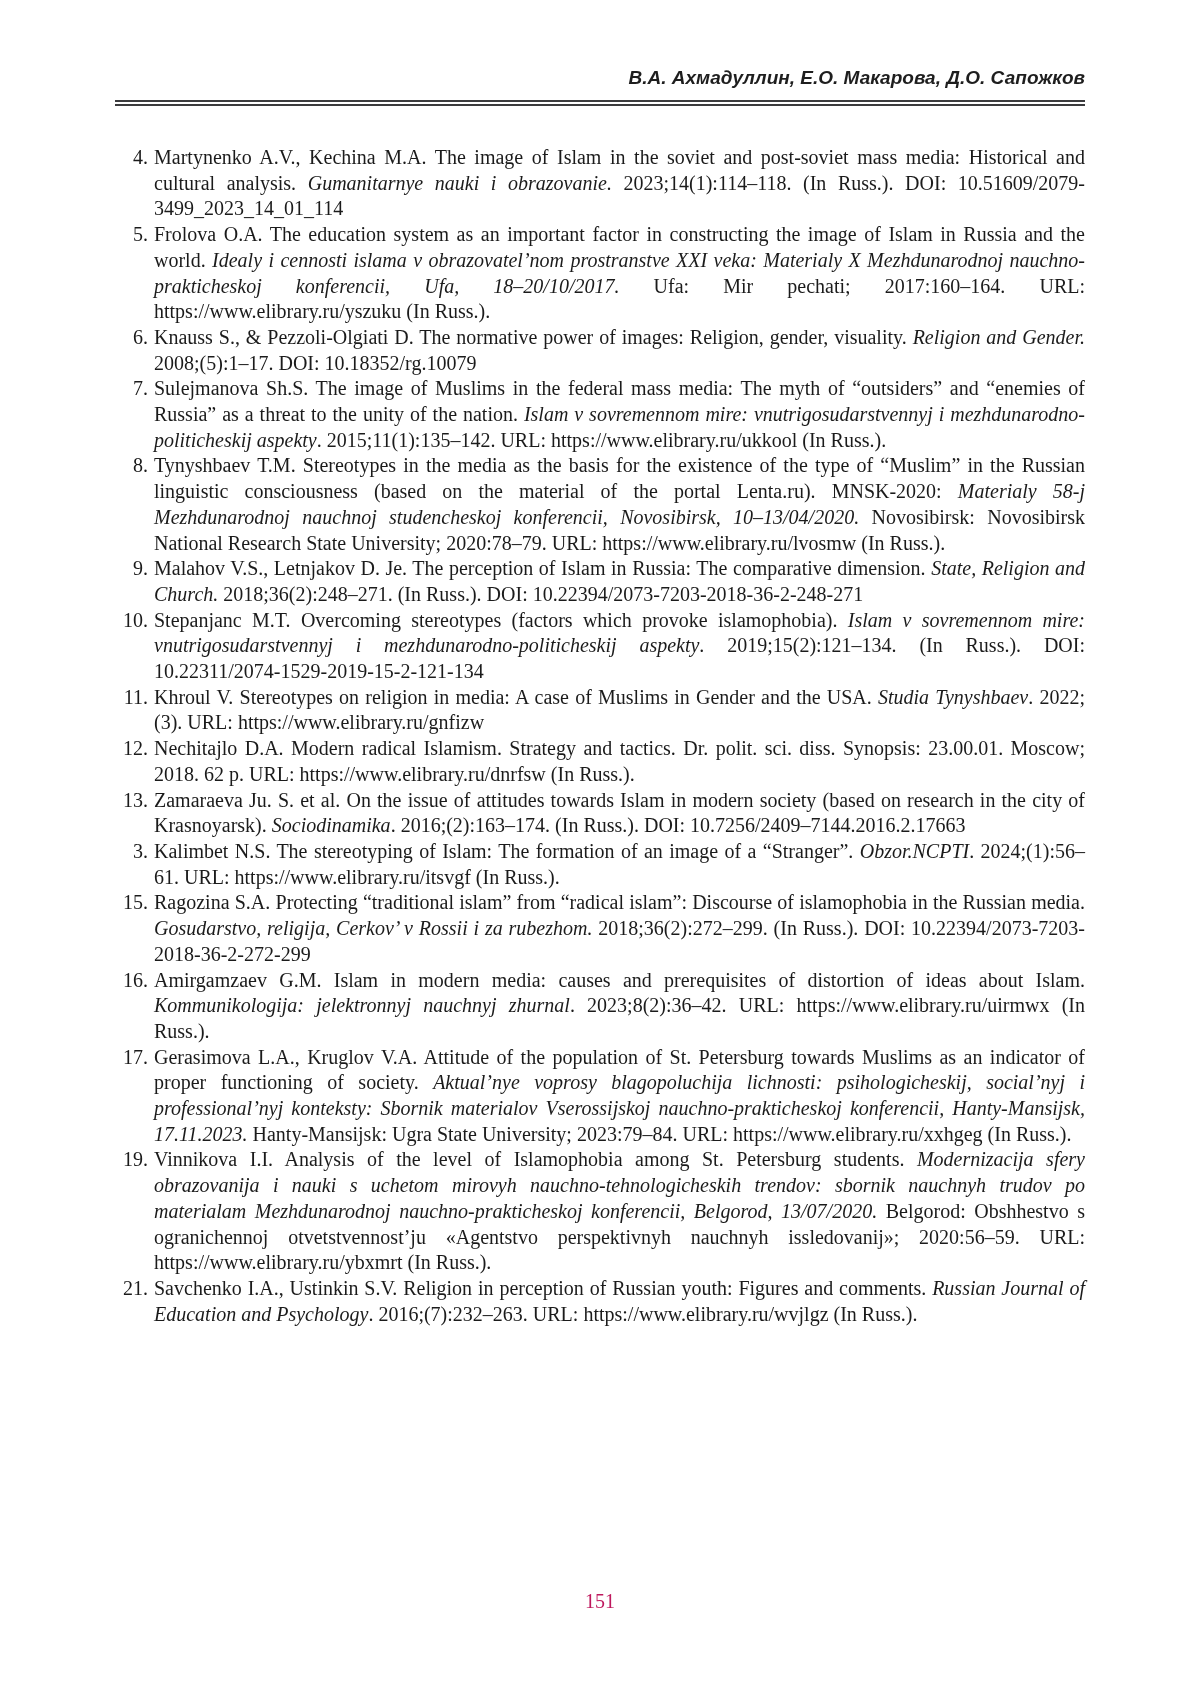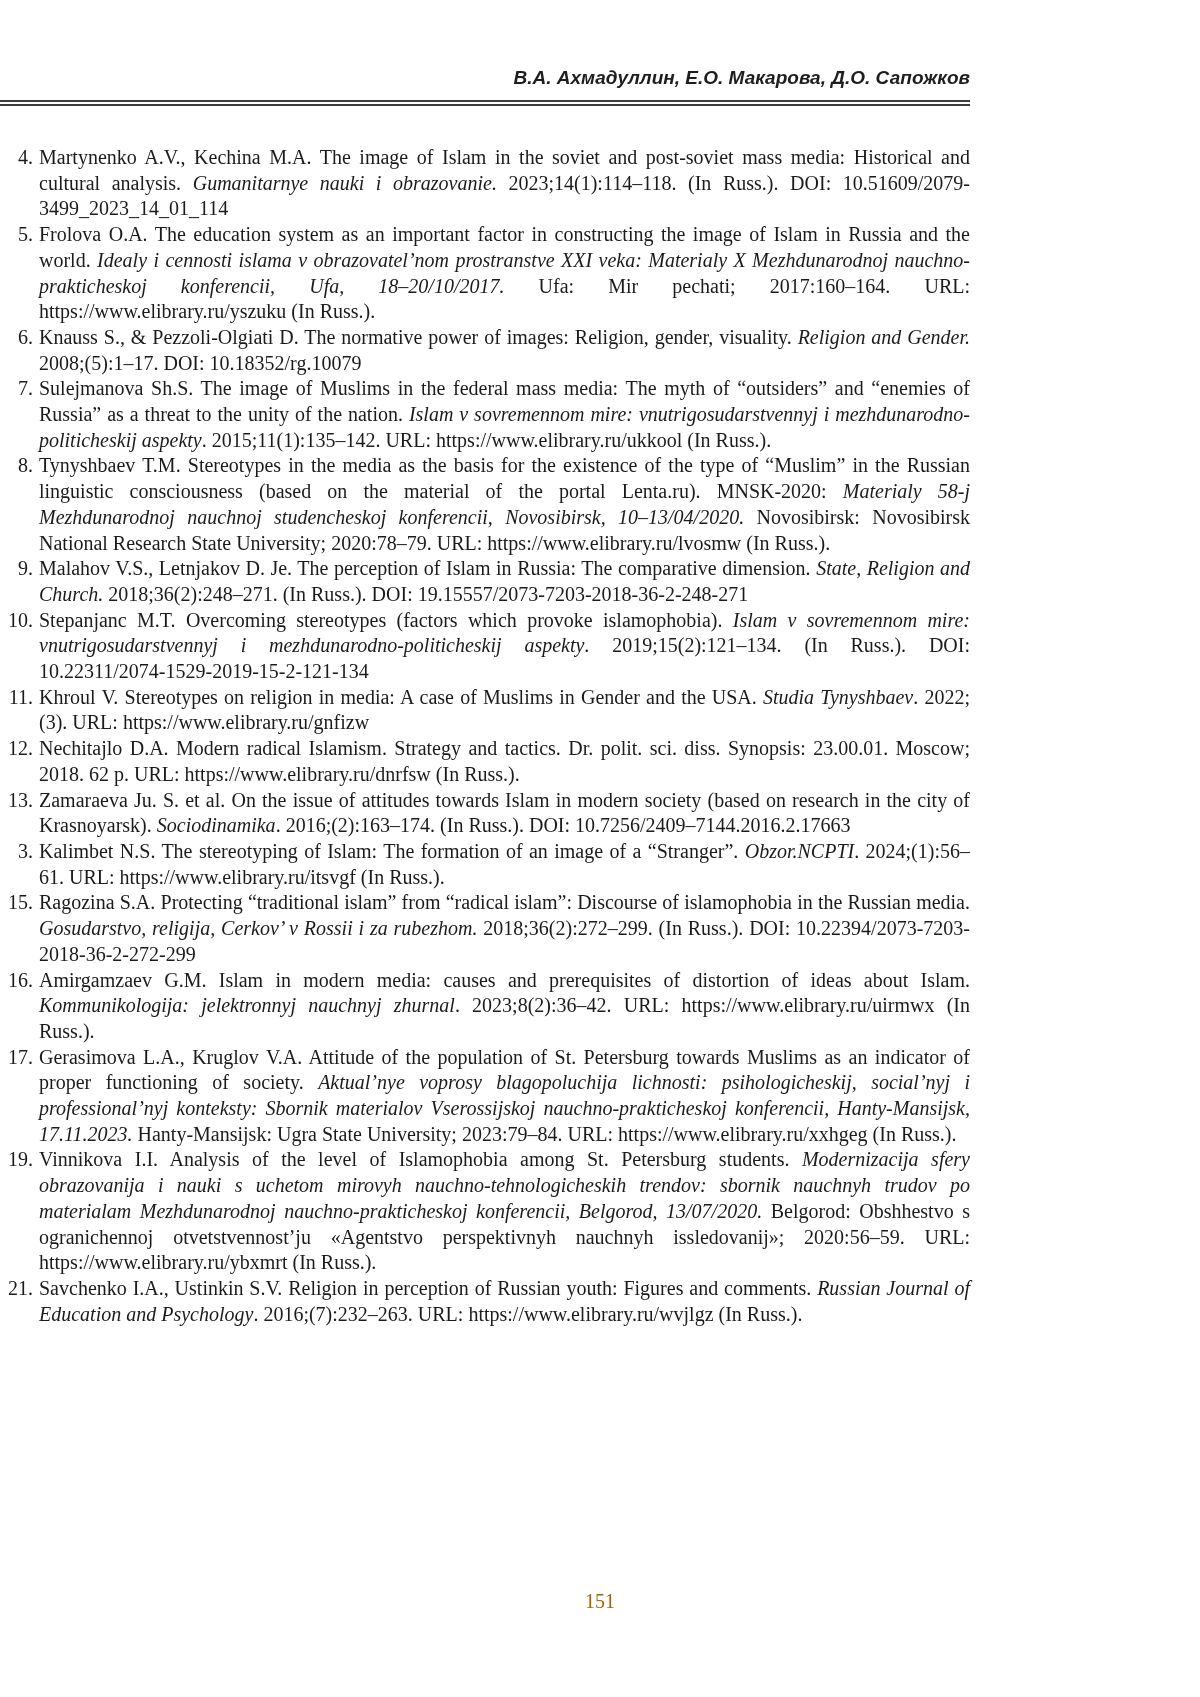--- a/index.html
+++ b/index.html
@@ -9,20 +9,21 @@
   }
   body {
     width: 1200px;
     height: 1697px;
     position: relative;
     overflow: hidden;
     font-family: "Liberation Serif", serif;
     color: #1b1b1b;
   }
   .content {
+    margin-left: 115px;
     width: 970px;
   }
   .running-head {
     padding-top: 66px;
     text-align: right;
     font-family: "Liberation Sans", sans-serif;
     font-style: italic;
     font-weight: 600;
     font-size: 19px;
     line-height: 23px;
@@ -60,21 +61,21 @@
     font-style: italic;
     font-family: Liberation Serif, serif;
   }
   .footer {
     position: absolute;
     left: 0;
     top: 1590px;
     width: 1200px;
     text-align: center;
     font-size: 20px;
-    color: #a16207;
+    color: #be185d;
   }
 </style>
 </head>
 <body style="color: rgb(27, 27, 27); background: rgb(255, 255, 255);">
 
 <div class="page">
   <div class="content">
     <div class="running-head">
       <span>В.А. Ахмадуллин, Е.О. Макарова, Д.О. Сапожков</span>
     </div>
@@ -100,21 +101,21 @@
     <span class="ref-text"><span>Sulejmanova Sh.S. The image of Muslims in the federal mass media: The myth of “outsiders” and “enemies of Russia” as a threat to the unity of the nation. </span><em>Islam v sovremennom mire: vnutrigosudarstvennyj i mezhdunarodno-politicheskij aspekty</em><span>. 2015;11(1):135–142. URL: https://www.elibrary.ru/ukkool (In Russ.).</span></span>
   </li>
 
   <li class="ref-item">
     <span class="ref-num">8.</span>
     <span class="ref-text"><span>Tynyshbaev T.M. Stereotypes in the media as the basis for the existence of the type of “Muslim” in the Russian linguistic consciousness (based on the material of the portal Lenta.ru). MNSK-2020: </span><em>Materialy 58-j Mezhdunarodnoj nauchnoj studencheskoj konferencii, Novosibirsk, 10–13/04/2020.</em><span> Novosibirsk: Novosibirsk National Research State University; 2020:78–79. URL: https://www.elibrary.ru/lvosmw (In Russ.).</span></span>
   </li>
 
   <li class="ref-item">
     <span class="ref-num">9.</span>
-    <span class="ref-text"><span>Malahov V.S., Letnjakov D. Je. The perception of Islam in Russia: The comparative dimension. </span><em>State, Religion and Church.</em><span> 2018;36(2):248–271. (In Russ.). DOI: 19.15557/2073-7203-2018-36-2-248-271</span></span>
+    <span class="ref-text"><span>Malahov V.S., Letnjakov D. Je. The perception of Islam in Russia: The comparative dimension. </span><em>State, Religion and Church.</em><span> 2018;36(2):248–271. (In Russ.). DOI: 10.22394/2073-7203-2018-36-2-248-271</span></span>
   </li>
 
   <li class="ref-item">
     <span class="ref-num">10.</span>
     <span class="ref-text"><span>Stepanjanc M.T. Overcoming stereotypes (factors which provoke islamophobia). </span><em>Islam v sovremennom mire: vnutrigosudarstvennyj i mezhdunarodno-politicheskij aspekty</em><span>. 2019;15(2):121–134. (In Russ.). DOI: 10.22311/2074-1529-2019-15-2-121-134</span></span>
   </li>
 
   <li class="ref-item">
     <span class="ref-num">11.</span>
     <span class="ref-text"><span>Khroul V. Stereotypes on religion in media: A case of Muslims in Gender and the USA. </span><em>Studia Tynyshbaev</em><span>. 2022;(3). URL: https://www.elibrary.ru/gnfizw</span></span>

